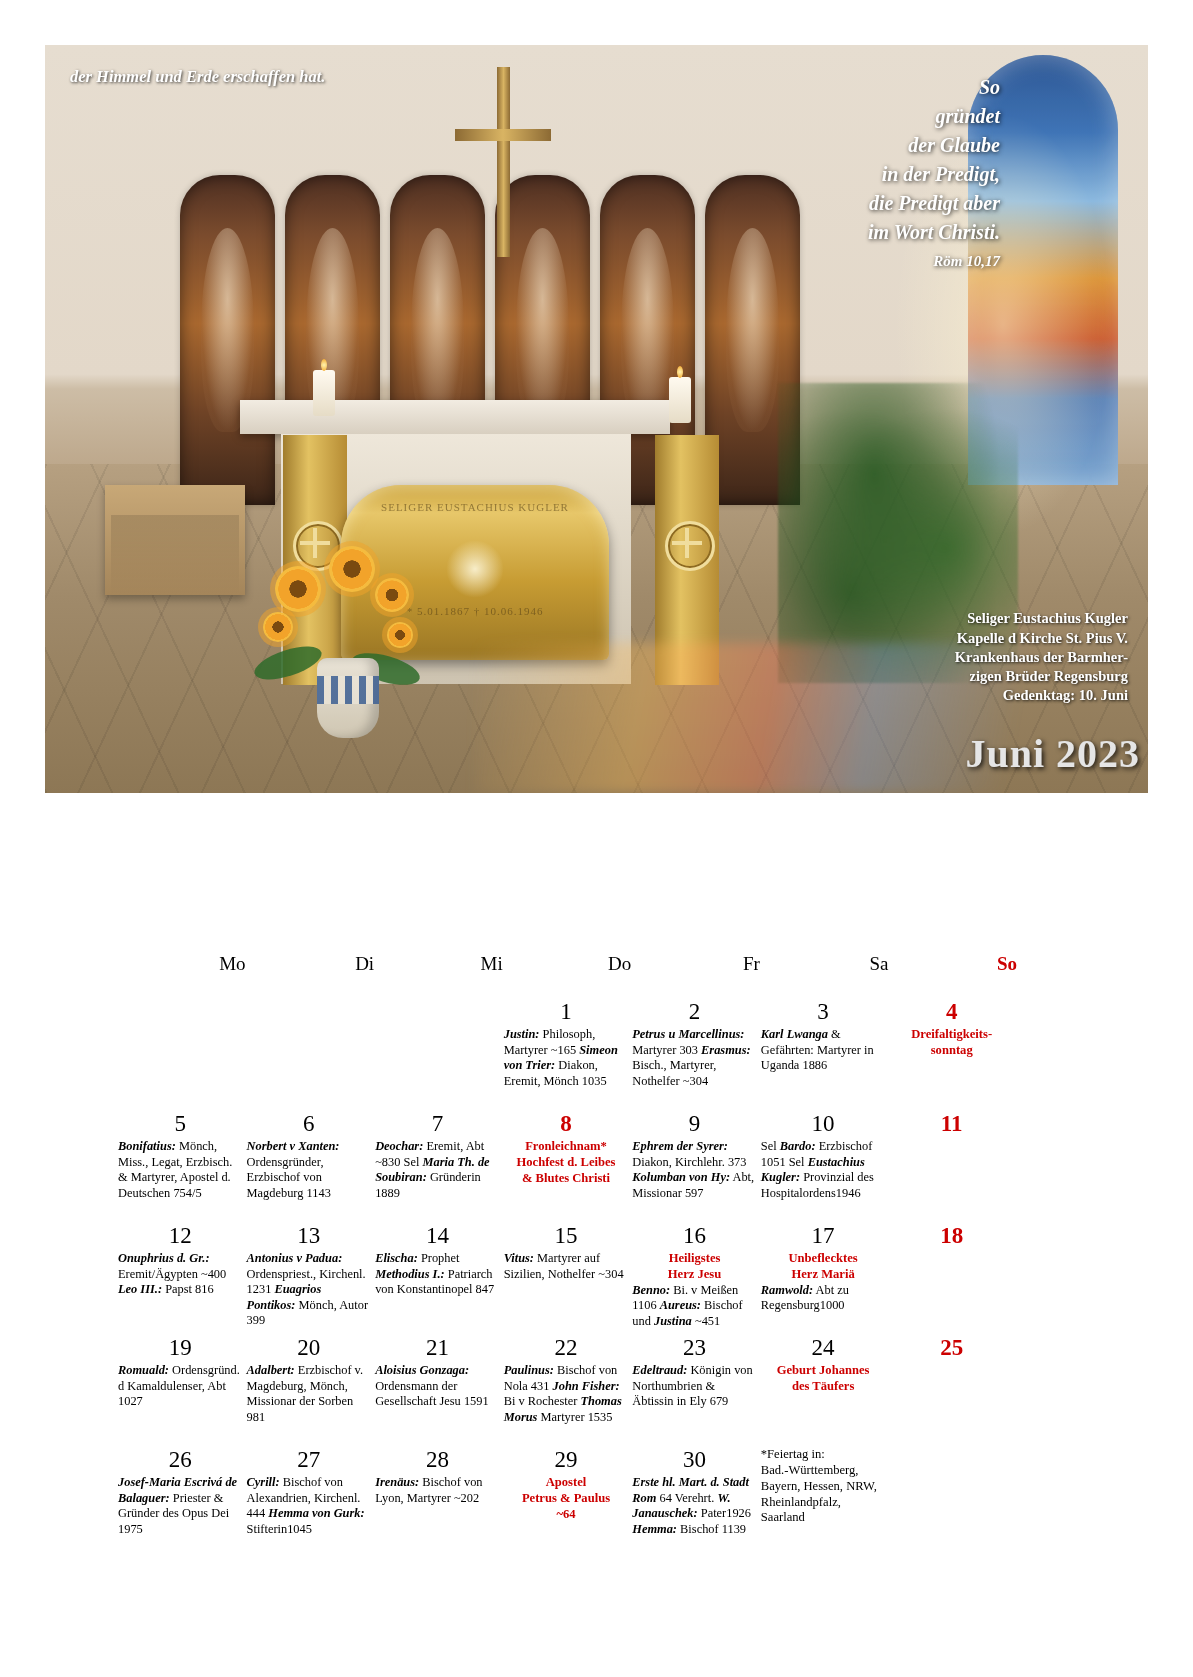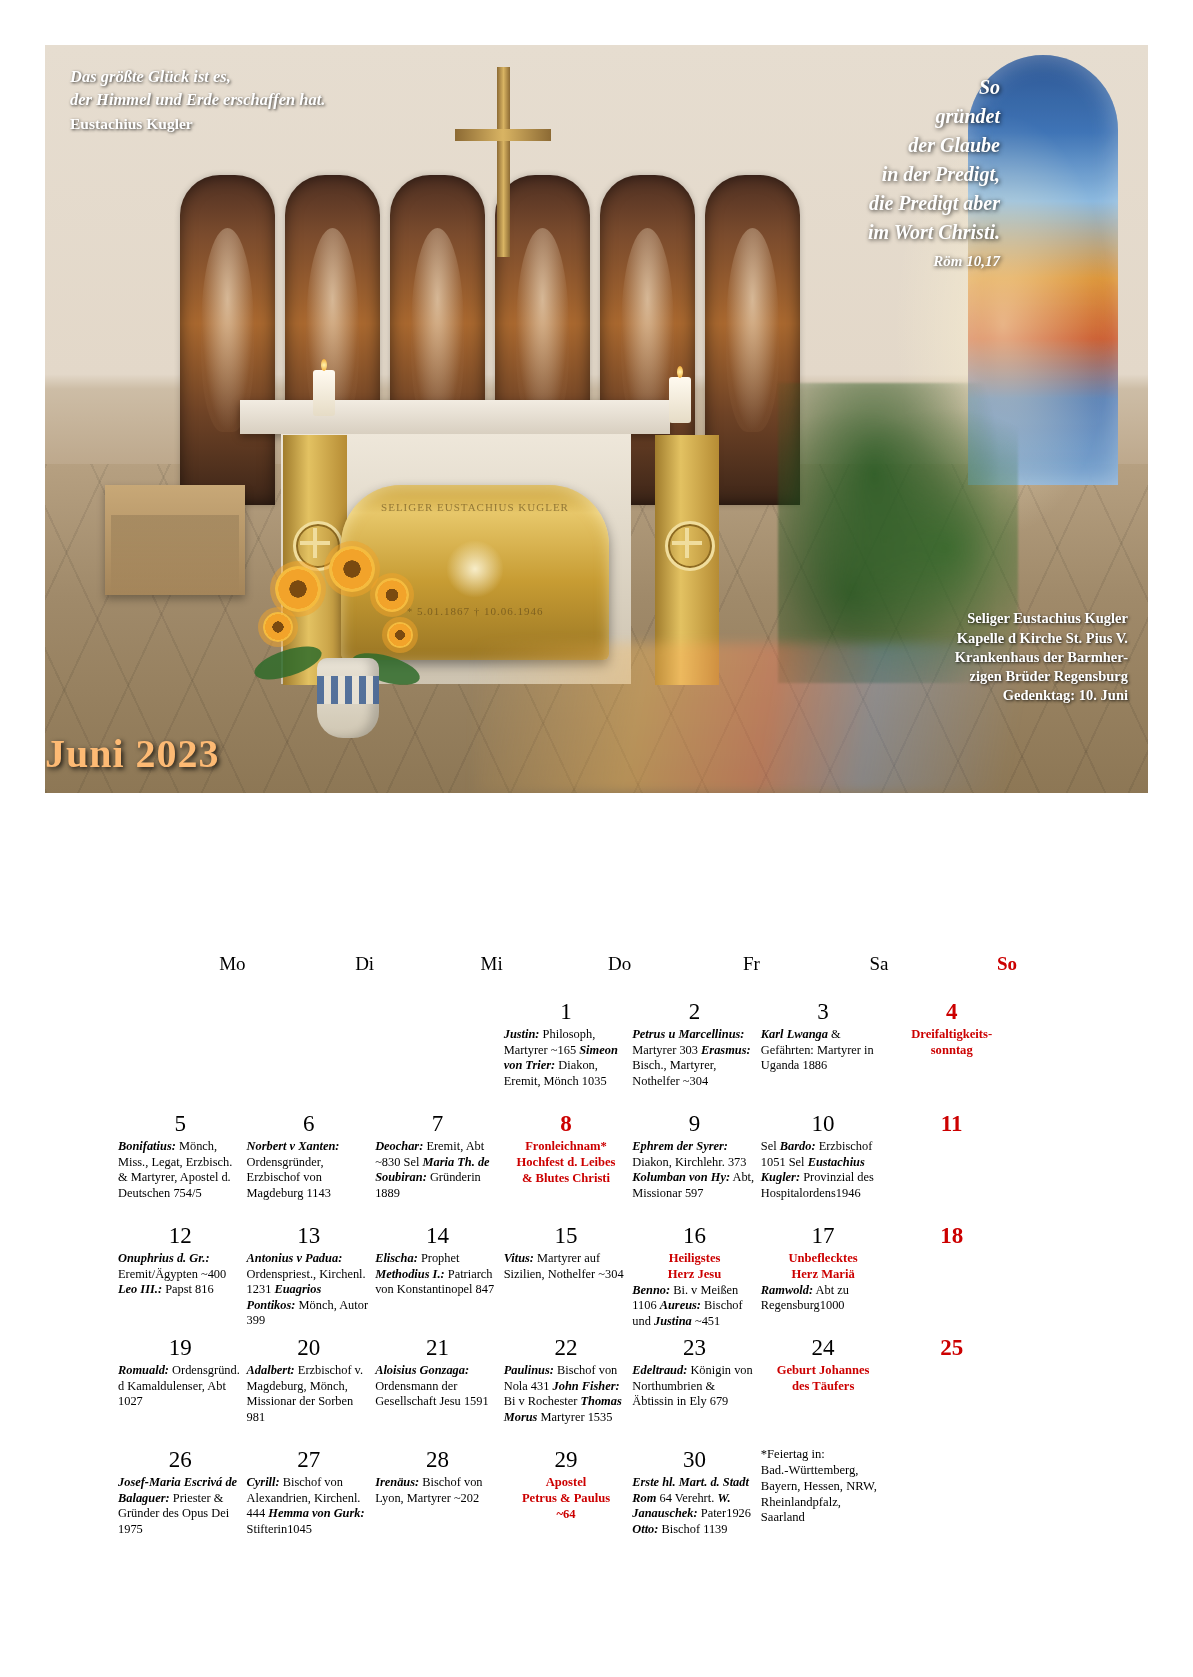--- a/index.html
+++ b/index.html
@@ -260,26 +260,26 @@
     width: 330px;
     text-align: right;
     color: #ffffff;
     font-weight: bold;
     font-size: 14.5px;
     line-height: 1.32;
     text-shadow: 1px 1px 3px rgba(0,0,0,.85);
   }
   .month-title {
     position: absolute;
-    left: 0; right: 16px;
+    left: 0; right: 8px;
     bottom: 16px;
-    text-align: left;
+    text-align: right;
     font-size: 40px;
     font-weight: bold;
-    color: #fdba74;
+    color: #e5e5e5;
     letter-spacing: 1px;
     text-shadow: 2px 2px 5px rgba(0,0,0,.8);
   }
 
   
   .calendar {
     position: absolute;
     left: 118px;
     top: 952px;
     width: 900px;
@@ -377,23 +377,21 @@
     <div class="bloom b2"></div>
     <div class="bloom b3"></div>
     <div class="bloom b4"></div>
     <div class="bloom b5"></div>
     <div class="vase"></div>
   </div>
 
   <div class="light-streak"></div>
 
   <div class="quote-left">
-      <div>Das größte Glück ist es,</div>
       <div>der Himmel und Erde erschaffen hat.</div>
-      <span class="author">Eustachius Kugler</span>
     </div>
   <div class="quote-right">
       <div>So</div>
       <div>gründet</div>
       <div>der Glaube</div>
       <div>in der Predigt,</div>
       <div>die Predigt aber</div>
       <div>im Wort Christi.</div>
       <span class="ref">Röm 10,17</span>
     </div>
@@ -563,21 +561,21 @@
           <td class="day">
             <div class="daynum">29</div>
             <div class="feast">
               <div>Apostel</div>
               <div>Petrus &amp; Paulus</div>
               <div>~64</div>
             </div>
           </td>
           <td class="day">
             <div class="daynum">30</div>
-            <div class="entries"><span><span class="bi">Erste hl. Mart. d. Stadt Rom</span><span> 64        Verehrt. </span></span> <span><span class="bi">W. Janauschek:</span><span> Pater1926</span></span> <span><span class="bi">Otto:</span><span> Bischof 1139</span></span> </div>
+            <div class="entries"><span><span class="bi">Erste hl. Mart. d. Stadt Rom</span><span> 64        Verehrt. </span></span> <span><span class="bi">W. Janauschek:</span><span> Pater1926</span></span> <span><span class="bi">Hemma:</span><span> Bischof 1139</span></span> </div>
           </td>
           <td class="day empty">
             <div class="footnote">
               <div>*Feiertag in:</div>
               <div>Bad.-Württemberg,</div>
               <div>Bayern, Hessen, NRW,</div>
               <div>Rheinlandpfalz,</div>
               <div>Saarland</div>
             </div>
           </td>

